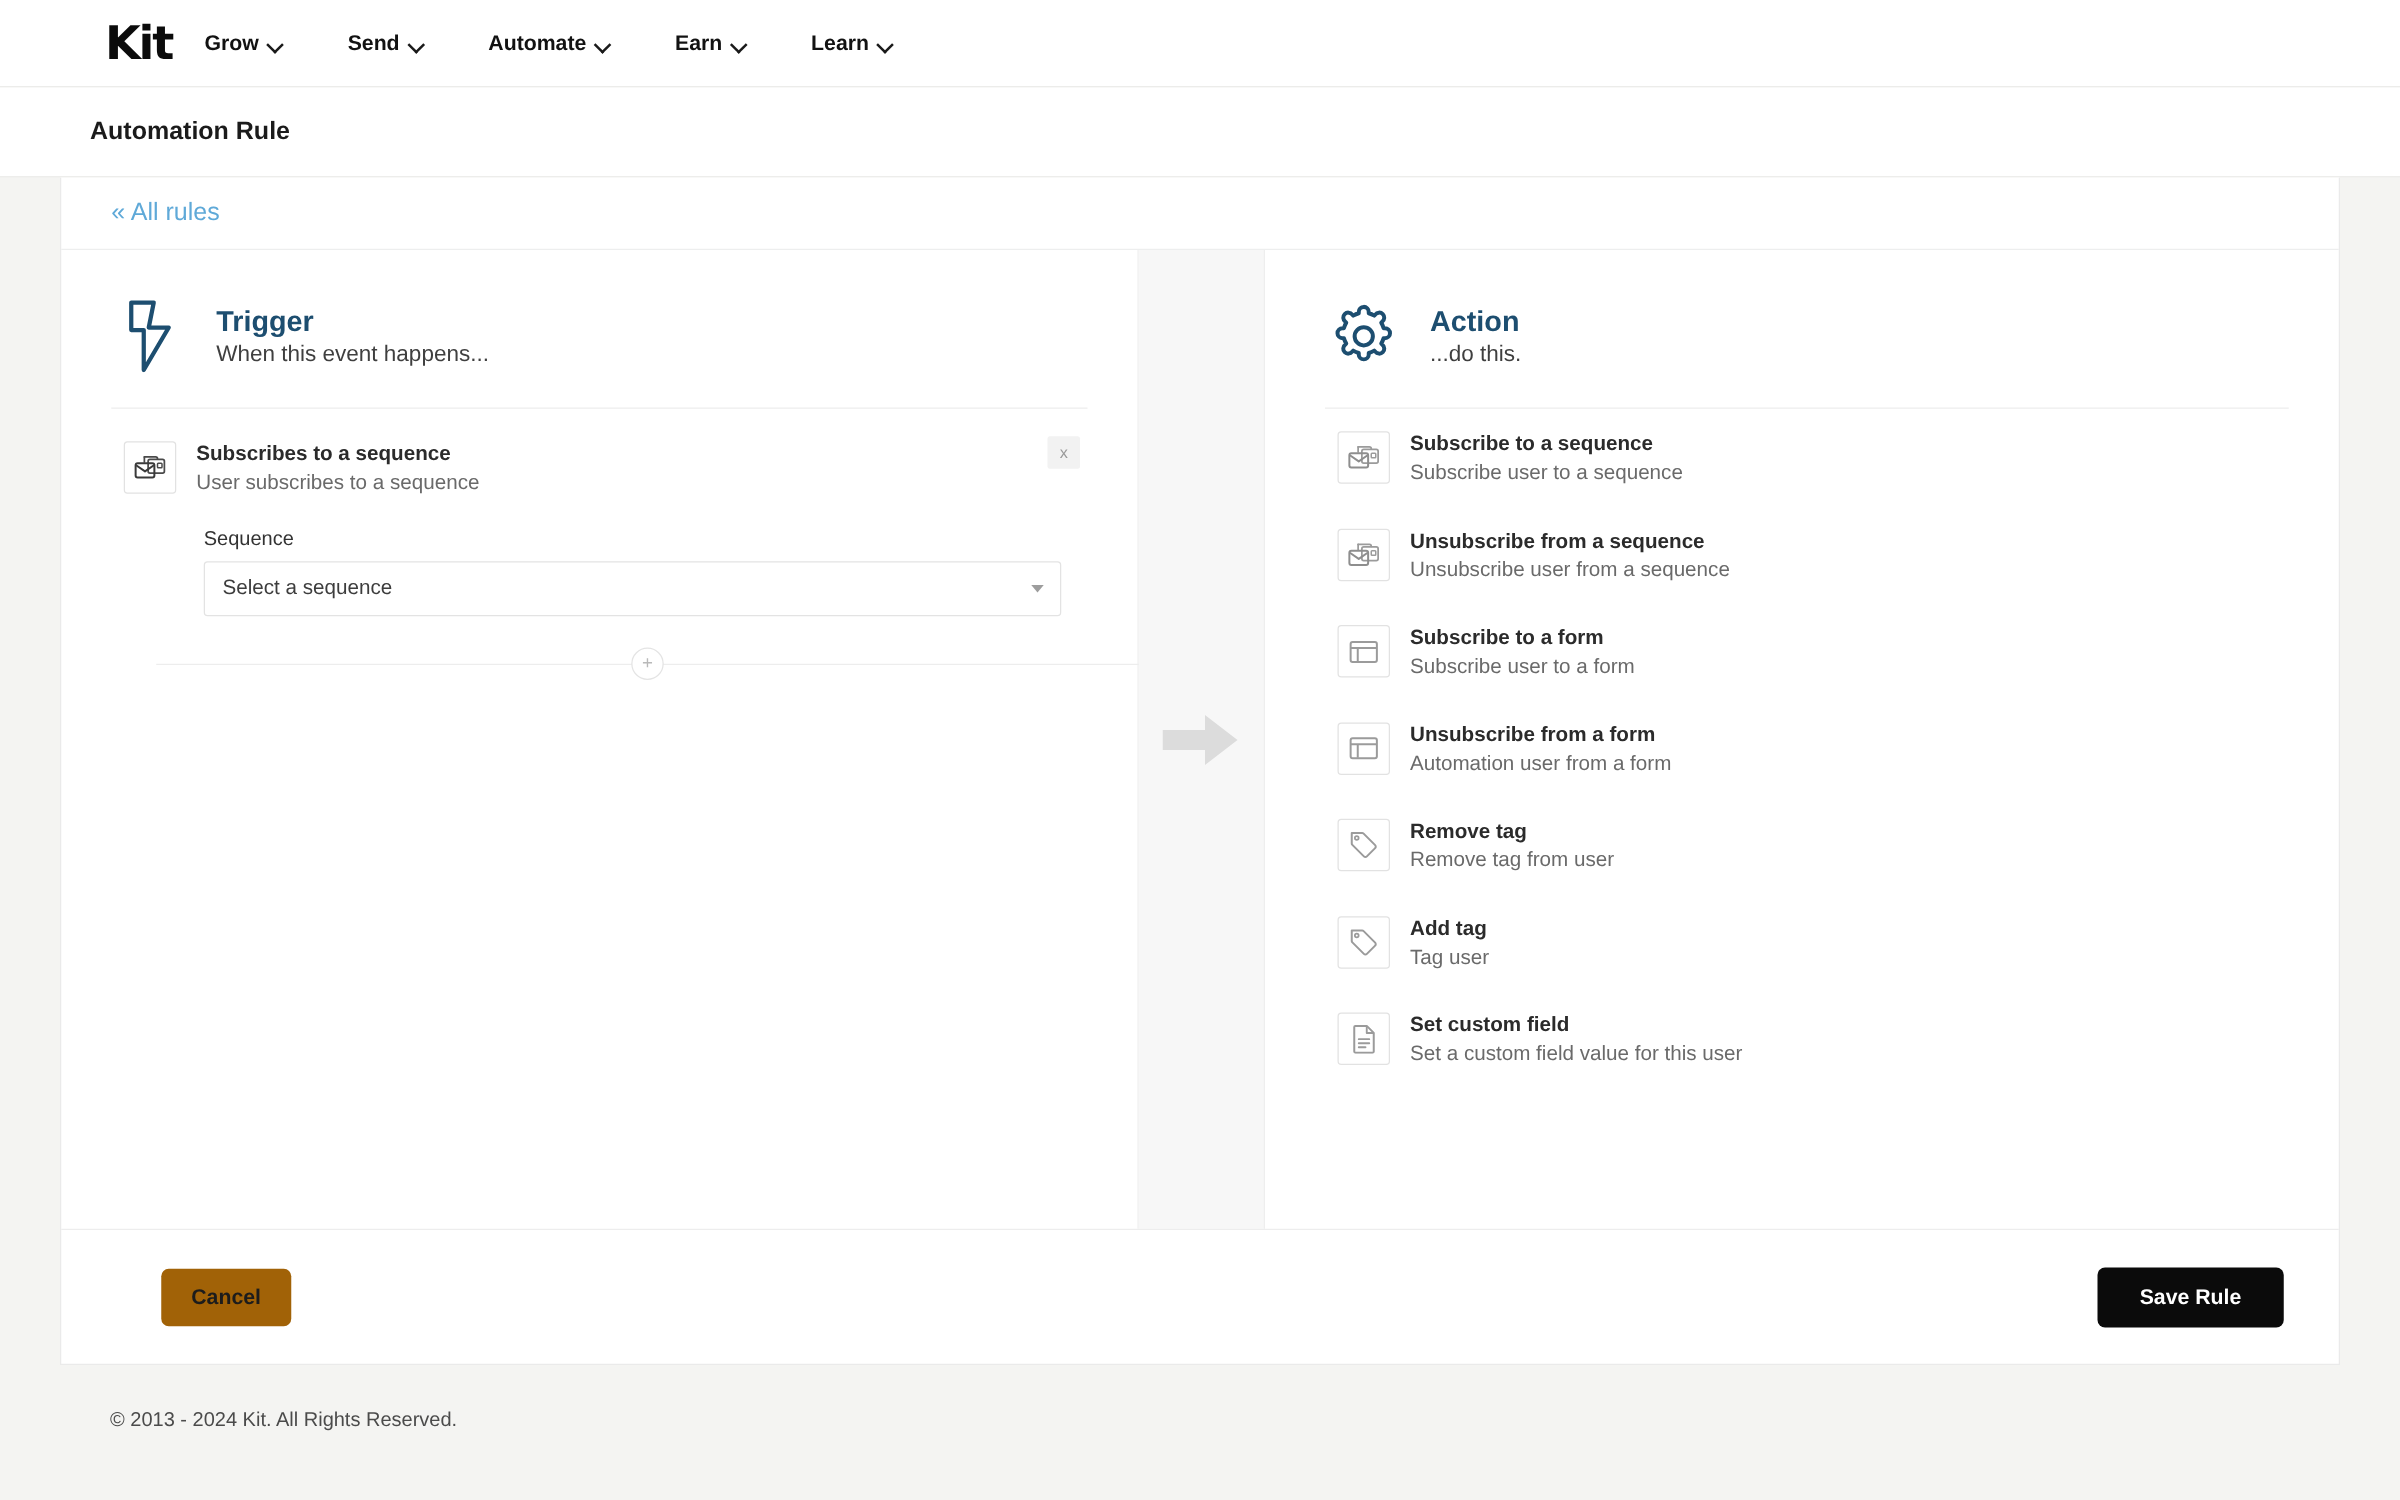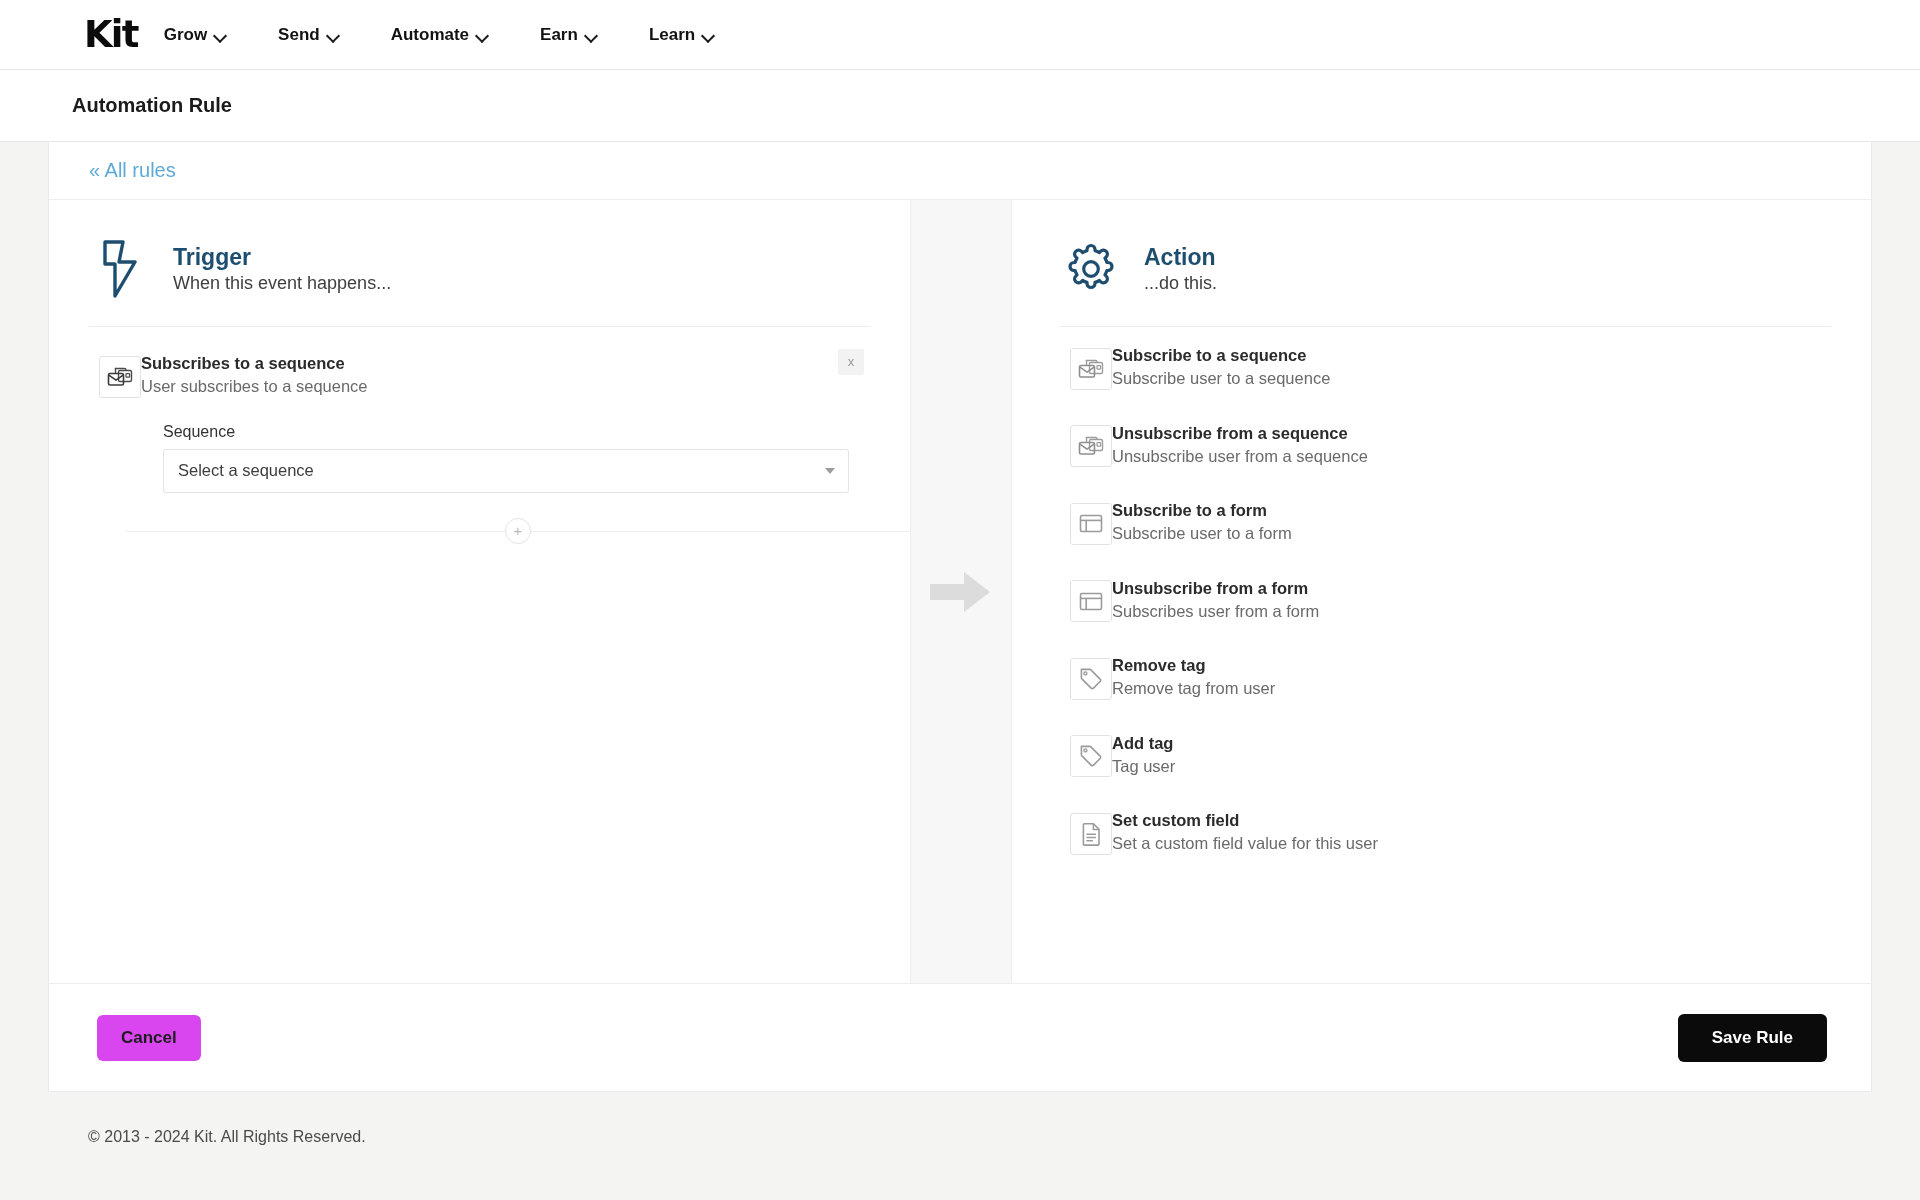--- a/index.html
+++ b/index.html
@@ -96,21 +96,21 @@
 
   .panel-head { display: flex; align-items: center; gap: 22px; padding-bottom: 26px; }
   .panel-icon { width: 62px; height: 62px; display:flex; align-items:center; justify-content:center; }
   .panel-title { font-size: 23px; font-weight: 700; color: #1d4e70; line-height: 1.15; }
   .panel-sub { font-size: 18px; color: #3f3f3f; margin-top: 3px; }
 
   .divider { height: 1px; background: #ededed; }
 
   
   .opt-row {
-    display: flex; align-items: flex-end; gap: 0;
+    display: flex; align-items: center; gap: 16px;
     padding: 16px 0 15px 10px; cursor: pointer; position: relative;
   }
   .opt-ico {
     width: 42px; height: 42px; border: 1px solid #e2e2e2; border-radius: 3px;
     display:flex; align-items:center; justify-content:center; flex: none; background:#fff;
   }
   .opt-text { padding-top: 1px; }
   .opt-title { font-size: 16.5px; font-weight: 700; color: #2b2b2b; line-height: 1.35; }
   .opt-desc { font-size: 16.5px; color: #6a6a6a; line-height: 1.35; margin-top: 1px; }
 
@@ -146,22 +146,22 @@
 
   .arrow-shape { width: 62px; height: 46px; }
 
   
   .card-footer {
     height: 108px; border-top: 1px solid #ededed;
     display: flex; align-items: center; justify-content: space-between;
     padding: 0 44px 0 48px;
   }
   .btn-cancel {
-    background: #d946ef; border: none; border-radius: 6px; font-size: 17px; font-weight: 700;
-    color: #1c1c1c; padding: 13px 24px; cursor: pointer; font-family: "Liberation Sans", sans-serif;
+    background: #a16207; border: none; border-radius: 6px; font-size: 17px; font-weight: 700;
+    color: #1c1c1c; padding: 13px 24px; cursor: pointer; font-family: "Liberation Sans", sans-serif; margin-left: 32px;
   }
   .btn-save {
     background: #0b0b0b; border: none; border-radius: 6px; font-size: 17px; font-weight: 700;
     color: #fff; padding: 14px 34px; cursor: pointer; font-family: "Liberation Sans", sans-serif;
   }
 
   .copyright {
     padding: 36px 0 0 88px; font-size: 16px; color: #4b4b4b;
   }
 </style>
@@ -329,21 +329,21 @@
       <div class="opt-row">
         <div class="opt-ico">
           <svg width="24" height="21" viewBox="0 0 24 21" fill="none">
             <rect x="1.5" y="2.5" width="21" height="16" rx="1.6" stroke="#9b9b9b" stroke-width="1.6"></rect>
             <path d="M1.6 7.4h20.8" stroke="#9b9b9b" stroke-width="1.6"></path>
             <path d="M7.2 7.6v10.6" stroke="#9b9b9b" stroke-width="1.6"></path>
           </svg>
         </div>
         <div class="opt-text">
           <div class="opt-title">Unsubscribe from a form</div>
-          <div class="opt-desc">Subscribes user from a form</div>
+          <div class="opt-desc">Automation user from a form</div>
         </div>
       </div>
 
       <div class="opt-row">
         <div class="opt-ico">
           <svg width="24" height="24" viewBox="0 0 24 24" fill="none">
             <path d="M2.4 2.4h8.3c.45 0 .88.18 1.2.5l9.2 9.2c.66.66.66 1.74 0 2.4l-6.6 6.6c-.66.66-1.74.66-2.4 0l-9.2-9.2a1.7 1.7 0 0 1-.5-1.2V2.4z" stroke="#9b9b9b" stroke-width="1.6" stroke-linejoin="round"></path>
             <circle cx="6.4" cy="6.4" r="1.5" stroke="#9b9b9b" stroke-width="1.4"></circle>
           </svg>
         </div>

